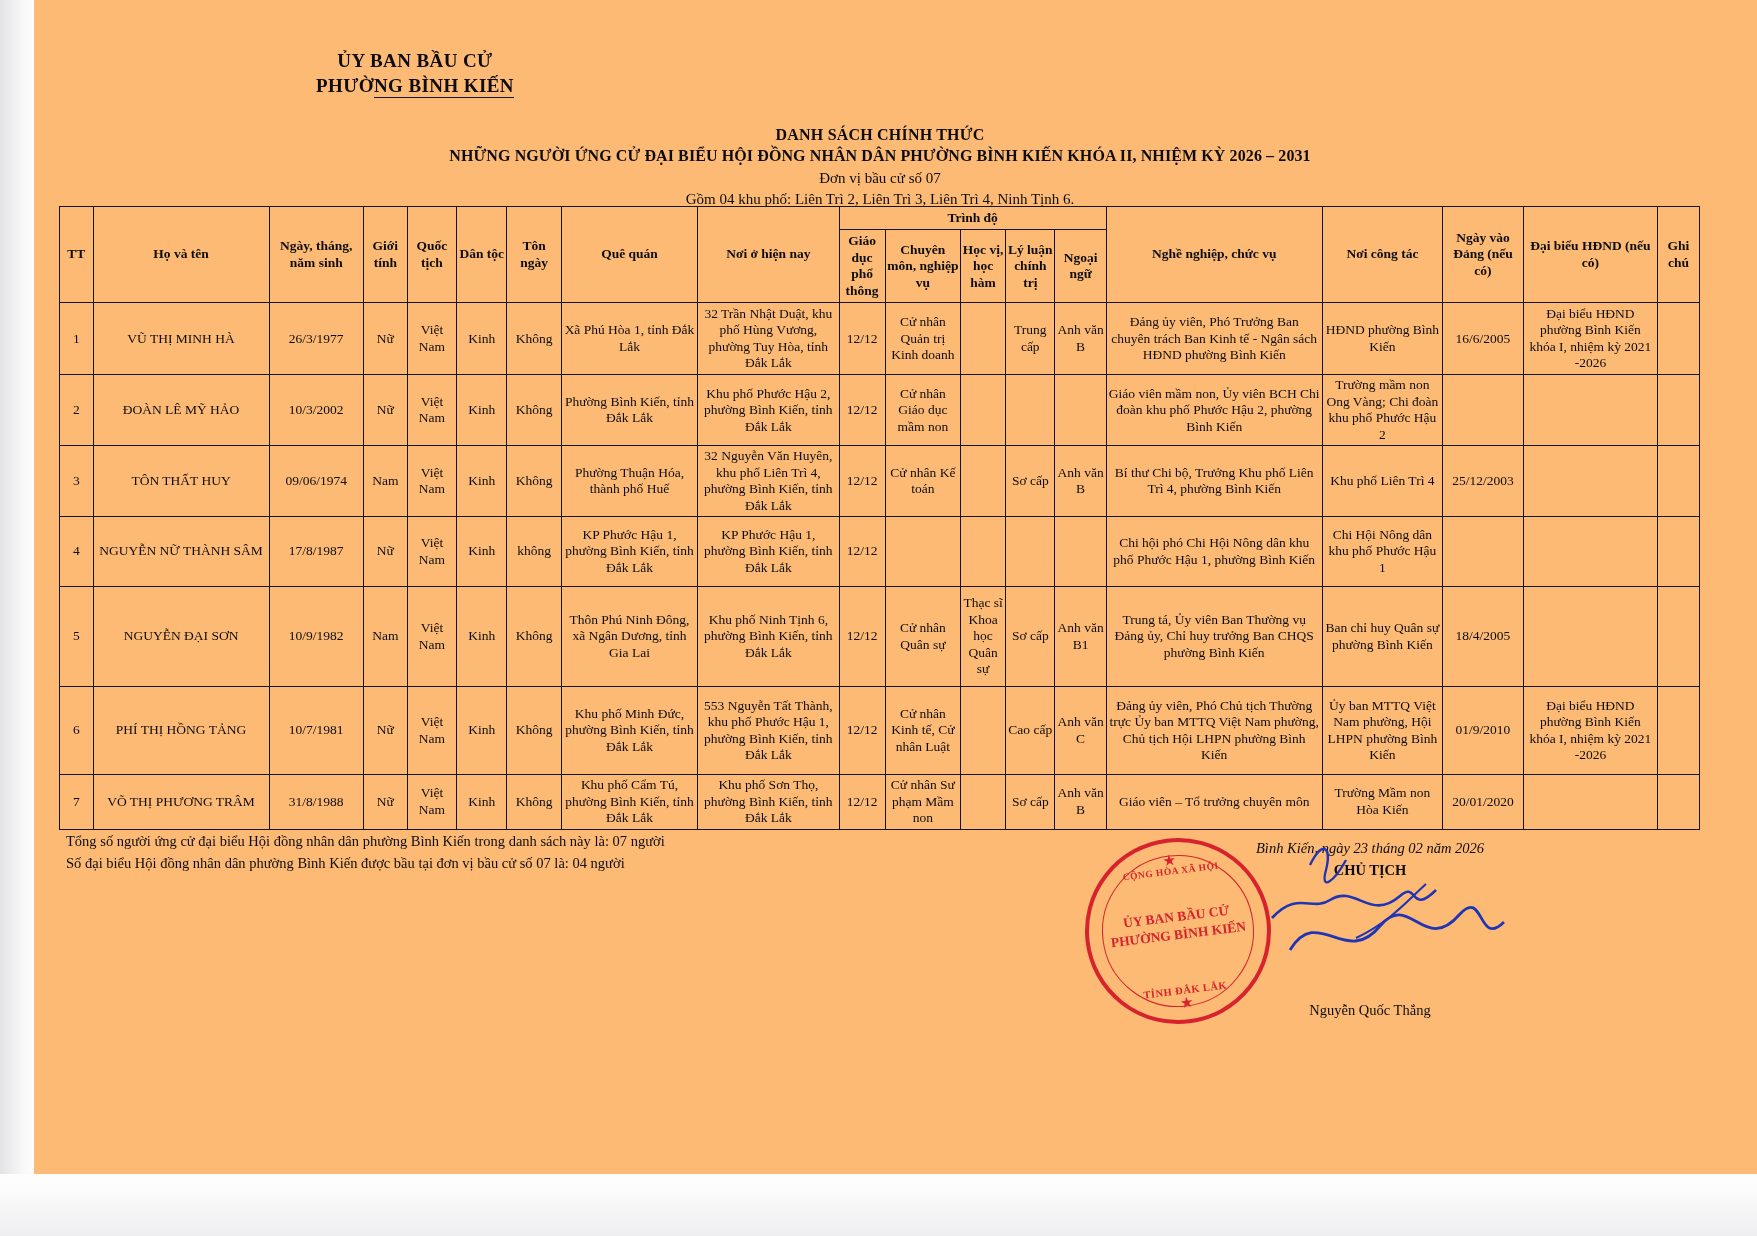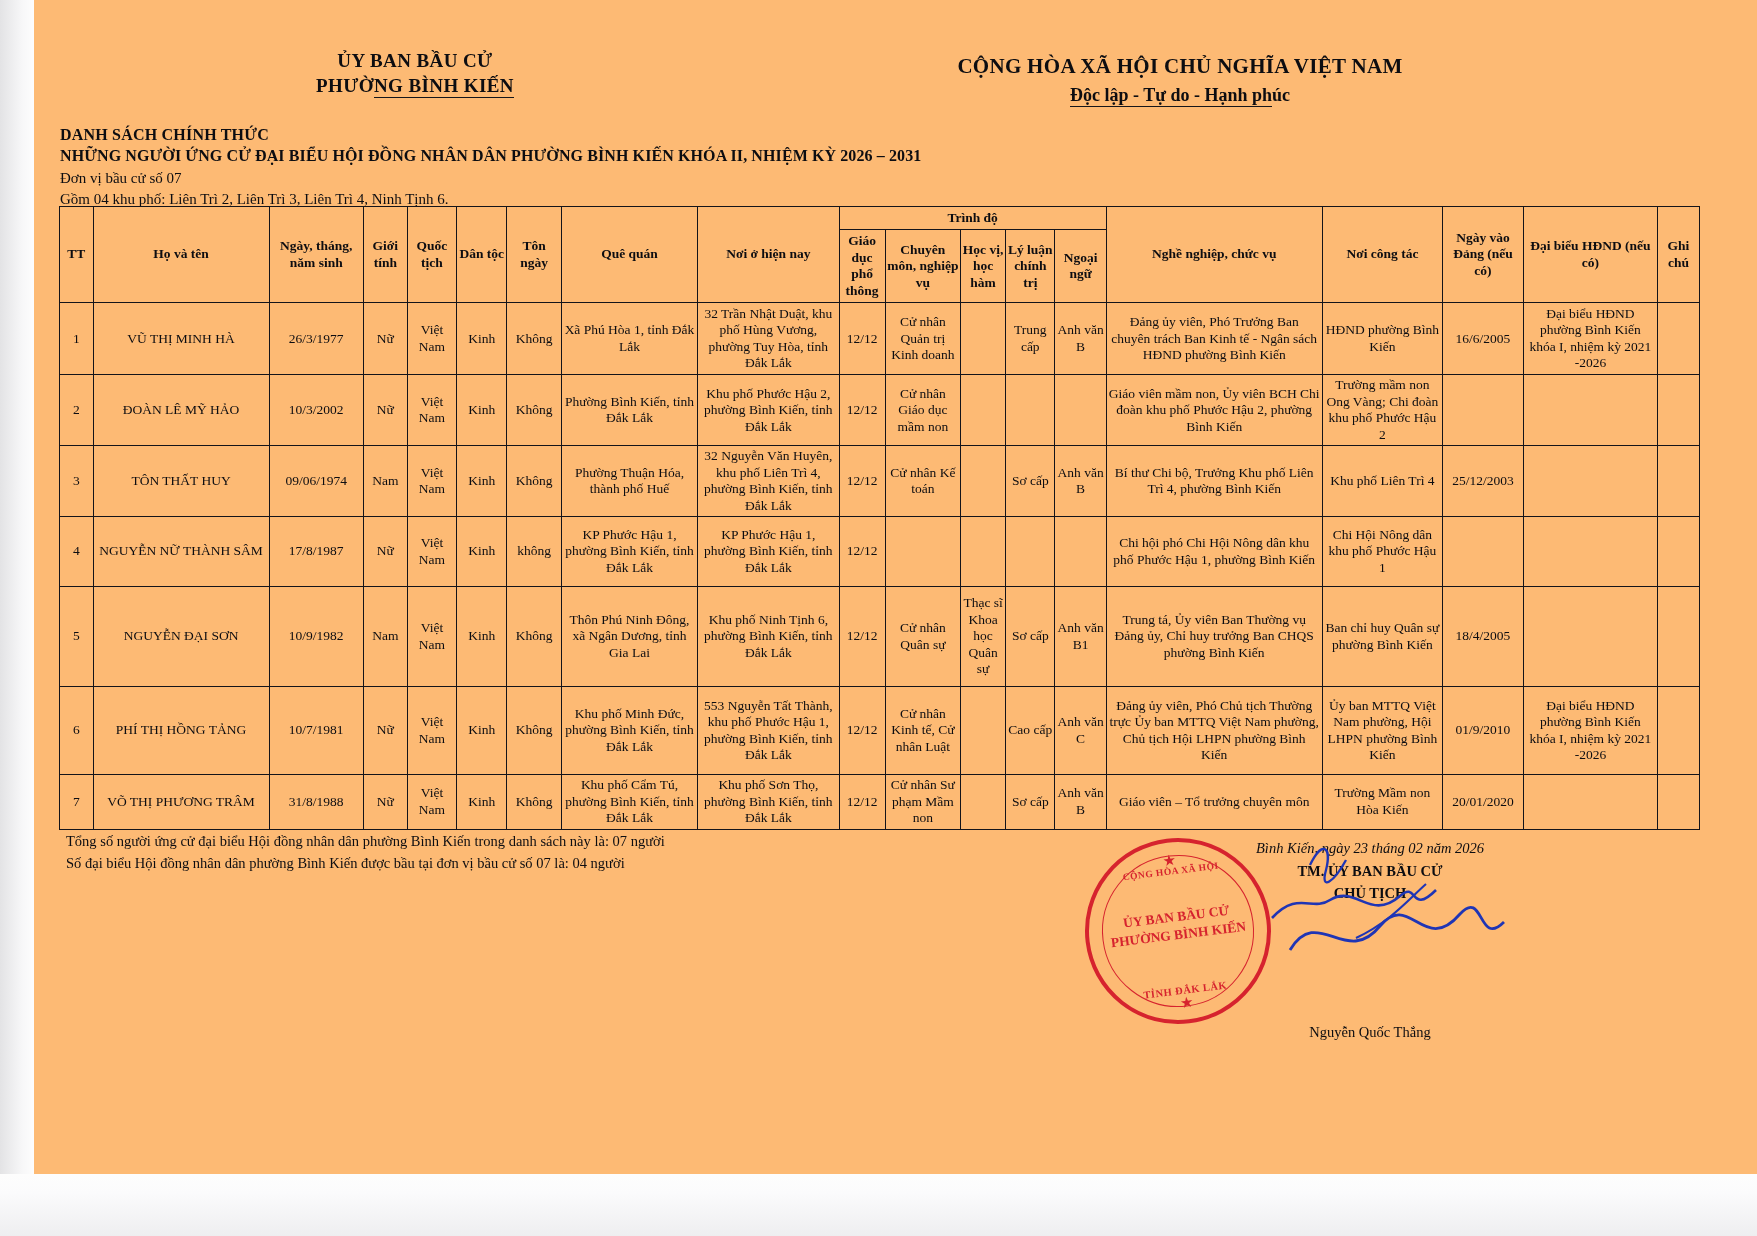--- a/index.html
+++ b/index.html
@@ -40,21 +40,21 @@
 
   .hdr-right {
     position:absolute; left:835px; top:52px; width:690px;
     text-align:center; line-height:1.38;
   }
   .hdr-right .l1 { font-weight:bold; font-size:21px; letter-spacing:.3px; }
   .hdr-right .l2 { font-weight:bold; font-size:18px; margin-top:2px; }
   .hdr-right .l2 .ul2 { border-bottom:1.5px solid #16161a; padding-bottom:1px; }
 
   .title-block {
-    position:absolute; left:60px; top:124px; width:1640px; text-align:left;
+    position:absolute; left:60px; top:124px; width:1640px; text-align:center;
     line-height:1.34;
   }
   .title-block .t1 { font-weight:bold; font-size:16px; letter-spacing:.2px; }
   .title-block .t2 { font-weight:bold; font-size:16px; letter-spacing:.1px; }
   .title-block .t3 { font-size:15px; margin-top:1px; }
   .title-block .t4 { font-size:15px; margin-top:1px; }
 
   
   table.main {
     position:absolute;
@@ -129,24 +129,20 @@
 
 <div class="page">
   <div class="scan-edge-left"></div>
   <div class="scan-edge-bottom"></div>
 
   <div class="hdr-left">
     <div class="l1">ỦY BAN BẦU CỬ</div>
     <div class="l2"><span>PHƯỜ</span><span class="ul">NG BÌNH KIẾN</span></div>
   </div>
 
-  <div class="hdr-right">
-    <div class="l1">CỘNG HÒA XÃ HỘI CHỦ NGHĨA VIỆT NAM</div>
-    <div class="l2"><span class="ul2">Độc lập - Tự do - Hạnh ph</span><span>úc</span></div>
-  </div>
 
   <div class="title-block">
     <div class="t1">DANH SÁCH CHÍNH THỨC</div>
     <div class="t2">NHỮNG NGƯỜI ỨNG CỬ ĐẠI BIỂU HỘI ĐỒNG NHÂN DÂN PHƯỜNG BÌNH KIẾN KHÓA II, NHIỆM KỲ 2026 – 2031</div>
     <div class="t3">Đơn vị bầu cử số 07</div>
     <div class="t4">Gồm 04 khu phố: Liên Trì 2, Liên Trì 3, Liên Trì 4, Ninh Tịnh 6.</div>
   </div>
 
   <table class="main">
     <colgroup>
@@ -347,21 +343,20 @@
       </tbody>
   </table>
 
   <div class="footer-note">
     <div>Tổng số người ứng cử đại biểu Hội đồng nhân dân phường Bình Kiến trong danh sách này là: 07 người</div>
     <div>Số đại biểu Hội đồng nhân dân phường Bình Kiến được bầu tại đơn vị bầu cử số 07 là: 04 người</div>
   </div>
 
   <div class="sign-block">
     <div class="date">Bình Kiến, ngày 23 tháng 02 năm 2026</div>
-    <div class="tm">TM. ỦY BAN BẦU CỬ</div>
     <div class="ct">CHỦ TỊCH</div>
     <div class="signer">Nguyễn Quốc Thắng</div>
   </div>
 
   <svg width="420" height="200" style="position:absolute;left:1260px;top:830px;">
     <path d="M50,35 C62,10 72,16 66,40 C60,62 74,52 86,30" stroke="#1f35b5" stroke-width="2.3" fill="none"></path>
     <path d="M12,88 C38,60 52,82 70,70 C96,54 110,92 140,66 C158,50 150,86 176,60" stroke="#1f35b5" stroke-width="2.6" fill="none"></path>
     <path d="M30,120 C58,74 86,138 120,96 C150,60 164,126 200,84 C224,58 218,118 244,92" stroke="#1f35b5" stroke-width="2.8" fill="none"></path>
     <path d="M96,108 C130,92 148,70 166,54" stroke="#1f35b5" stroke-width="2.1" fill="none"></path>
   </svg>

